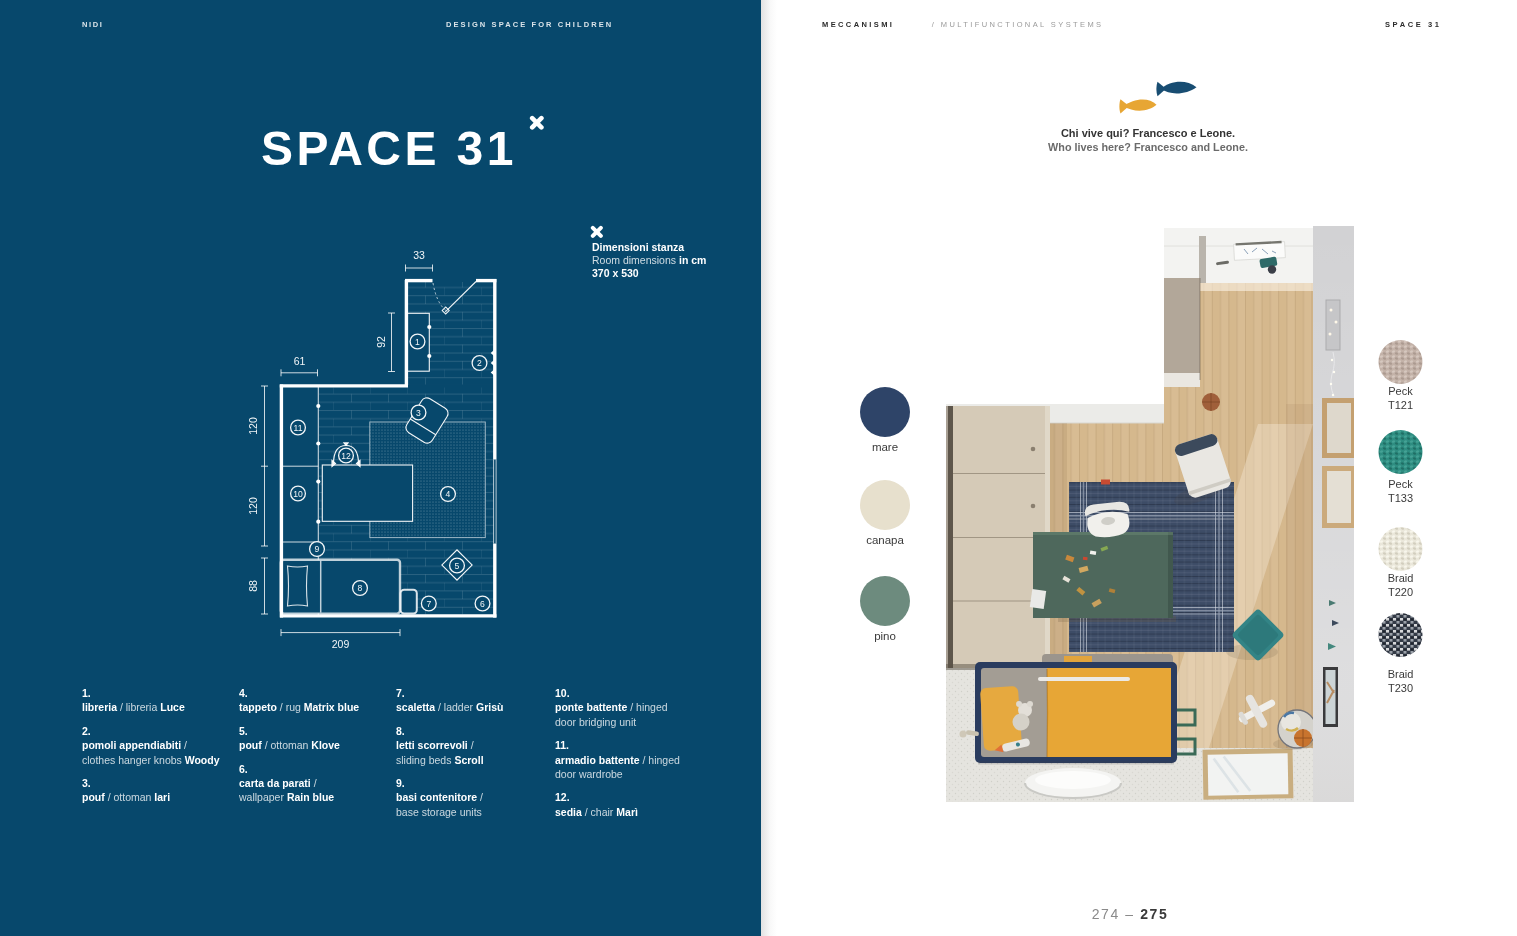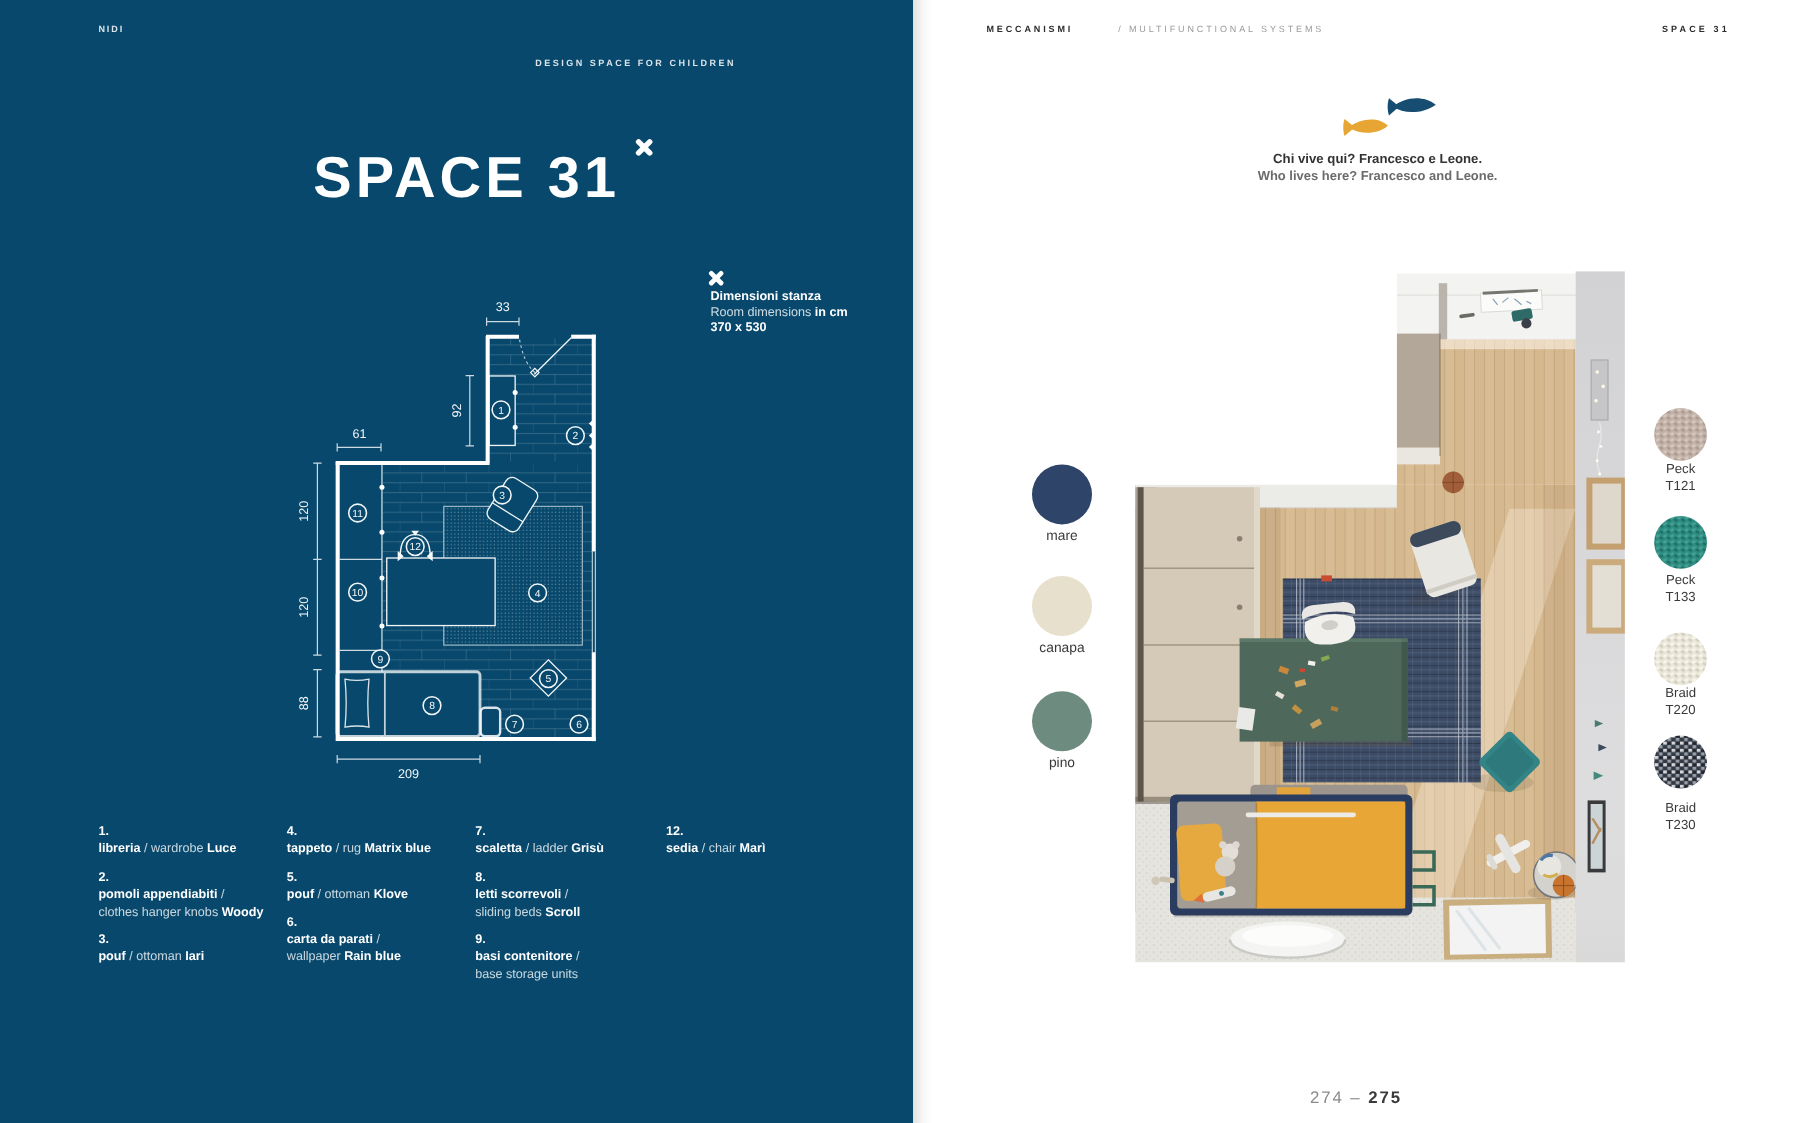--- a/index.html
+++ b/index.html
@@ -10,21 +10,21 @@
 </style>
 </head>
 <body>
 
 <div class="abs" style="left:0;top:0;width:761px;height:936px;background:#07486c;"></div>
 
 <div class="abs" style="left:761px;top:0;width:16px;height:936px;background:linear-gradient(to right,#e2e2e2,#f8f8f8 55%,#ffffff);"></div>
 
 <div class="abs hdr" style="left:82px;top:20px;color:rgba(255,255,255,0.85);letter-spacing:1.6px;">NIDI</div>
 
-<div class="abs" style="left:446px;top:20px;color:rgba(255,255,255,0.85);font-size:7.5px;letter-spacing:2.1px;font-weight:bold;margin-top:28px;">DESIGN SPACE FOR CHILDREN</div>
+<div class="abs" style="left:446px;top:20px;color:rgba(255,255,255,0.85);font-size:7.5px;letter-spacing:2.1px;font-weight:bold;">DESIGN SPACE FOR CHILDREN</div>
 
 <div class="abs" style="left:261px;top:125px;color:#ffffff;font-size:48px;font-weight:bold;letter-spacing:3.4px;line-height:1;">SPACE 31</div>
 
 <svg class="abs" style="left:529px;top:115px;" width="16" height="16" viewBox="0 0 16 16">
     <g fill="none" stroke="#ffffff" stroke-width="4.6" stroke-linecap="round">
       <path d="M3.2,3.2L12.4,12.4"></path>
       <path d="M12.4,3.2L3.2,12.4"></path>
     </g>
   </svg>
 
@@ -147,21 +147,21 @@
 <circle cx="298" cy="427.5" r="7.4" fill="#07486c" stroke="rgba(255,255,255,0.95)" stroke-width="1.3"></circle>
 <text x="298" y="430.6" fill="rgba(255,255,255,0.95)" font-size="8.6" font-weight="normal" text-anchor="middle">11</text>
 <circle cx="346" cy="455.5" r="7.4" fill="#07486c" stroke="rgba(255,255,255,0.95)" stroke-width="1.3"></circle>
 <text x="346" y="458.6" fill="rgba(255,255,255,0.95)" font-size="8.6" font-weight="normal" text-anchor="middle">12</text>
 </g>
 </svg>
 
 <div class="abs" style="left:82px;top:686px;width:150px;font-size:10.5px;line-height:14.4px;">
     <div style="margin-bottom:9px;">
       <div style="color:#ffffff;font-weight:bold;">1.</div>
-      <div><b style="color:#ffffff;">libreria</b><span style="color:rgba(255,255,255,0.78);"> / wardrobe </span><b style="color:#ffffff;">Luce</b></div>
+      <div><b style="color:#ffffff;">libreria</b><span style="color:rgba(255,255,255,0.78);"> / libreria </span><b style="color:#ffffff;">Luce</b></div>
     </div>
     <div style="margin-bottom:9px;">
       <div style="color:#ffffff;font-weight:bold;">2.</div>
       <div><b style="color:#ffffff;">pomoli appendiabiti </b><span style="color:rgba(255,255,255,0.78);">/</span></div>
       <div><span style="color:rgba(255,255,255,0.78);">clothes hanger knobs </span><b style="color:#ffffff;">Woody</b></div>
     </div>
     <div style="margin-bottom:9px;">
       <div style="color:#ffffff;font-weight:bold;">3.</div>
       <div><b style="color:#ffffff;">pouf</b><span style="color:rgba(255,255,255,0.78);"> / ottoman </span><b style="color:#ffffff;">Iari</b></div>
     </div>
@@ -191,20 +191,30 @@
       <div><b style="color:#ffffff;">letti scorrevoli </b><span style="color:rgba(255,255,255,0.78);">/</span></div>
       <div><span style="color:rgba(255,255,255,0.78);">sliding beds </span><b style="color:#ffffff;">Scroll</b></div>
     </div>
     <div style="margin-bottom:9px;">
       <div style="color:#ffffff;font-weight:bold;">9.</div>
       <div><b style="color:#ffffff;">basi contenitore </b><span style="color:rgba(255,255,255,0.78);">/</span></div>
       <div><span style="color:rgba(255,255,255,0.78);margin-top:19px;">base storage units</span></div>
     </div>
   </div>
 <div class="abs" style="left:555px;top:686px;width:150px;font-size:10.5px;line-height:14.4px;">
+    <div style="margin-bottom:9px;">
+      <div style="color:#ffffff;font-weight:bold;">10.</div>
+      <div><b style="color:#ffffff;">ponte battente</b><span style="color:rgba(255,255,255,0.78);"> / hinged</span></div>
+      <div><span style="color:rgba(255,255,255,0.78);">door bridging unit</span></div>
+    </div>
+    <div style="margin-bottom:9px;">
+      <div style="color:#ffffff;font-weight:bold;">11.</div>
+      <div><b style="color:#ffffff;">armadio battente</b><span style="color:rgba(255,255,255,0.78);"> / hinged</span></div>
+      <div><span style="color:rgba(255,255,255,0.78);">door wardrobe</span></div>
+    </div>
     <div style="margin-bottom:9px;">
       <div style="color:#ffffff;font-weight:bold;">12.</div>
       <div><b style="color:#ffffff;">sedia</b><span style="color:rgba(255,255,255,0.78);"> / chair </span><b style="color:#ffffff;">Marì</b></div>
     </div>
   </div>
 
 <div class="abs" style="left:822px;top:20px;font-size:7.5px;letter-spacing:2.4px;color:#2c2c2c;"><b>MECCANISMI</b> <span style="color:#9a9a9a;padding-left:33px;">/ MULTIFUNCTIONAL SYSTEMS</span></div>
 <div class="abs hdr" style="left:1385px;top:20px;color:#2c2c2c;">SPACE 31</div>
 <svg class="abs" style="left:1110px;top:72px;" width="95" height="50" viewBox="0 0 95 50">
 <path d="M51,16.8 C60,8.8 76,6.8 86.5,15.2 C76,22.8 60,23.6 51,16.8 Z" fill="#184d72"></path>

